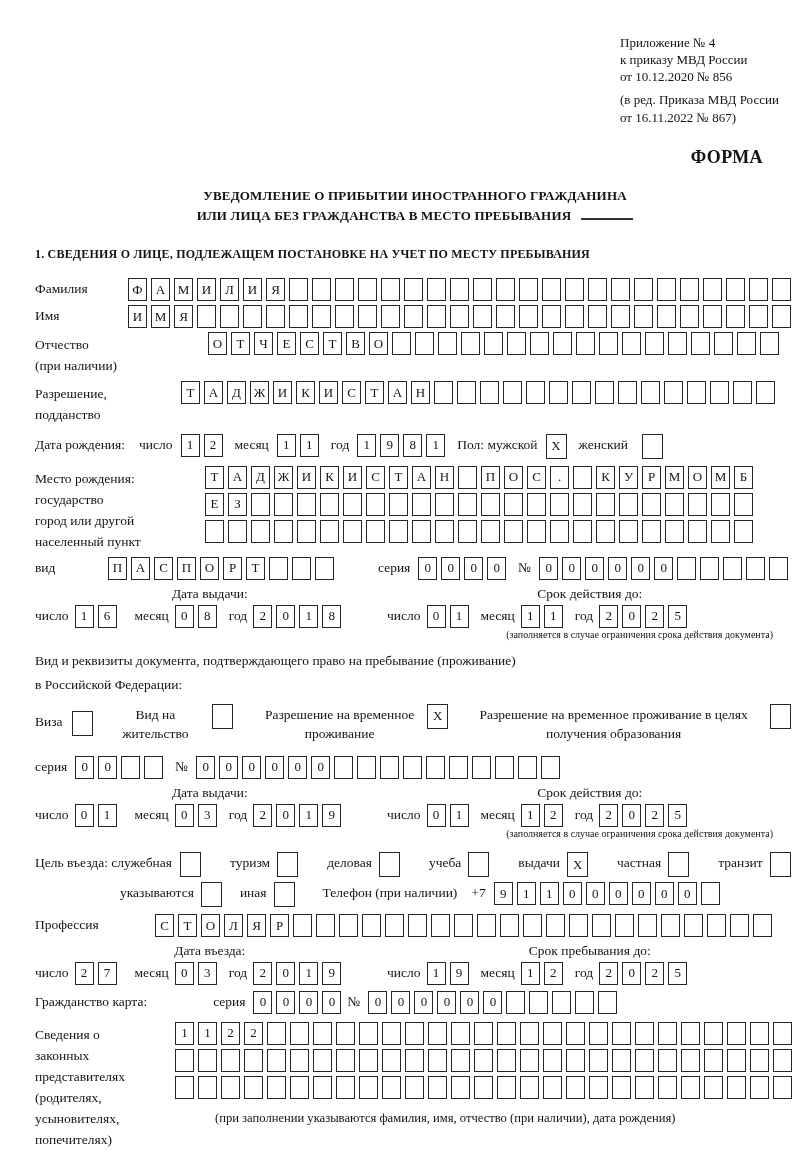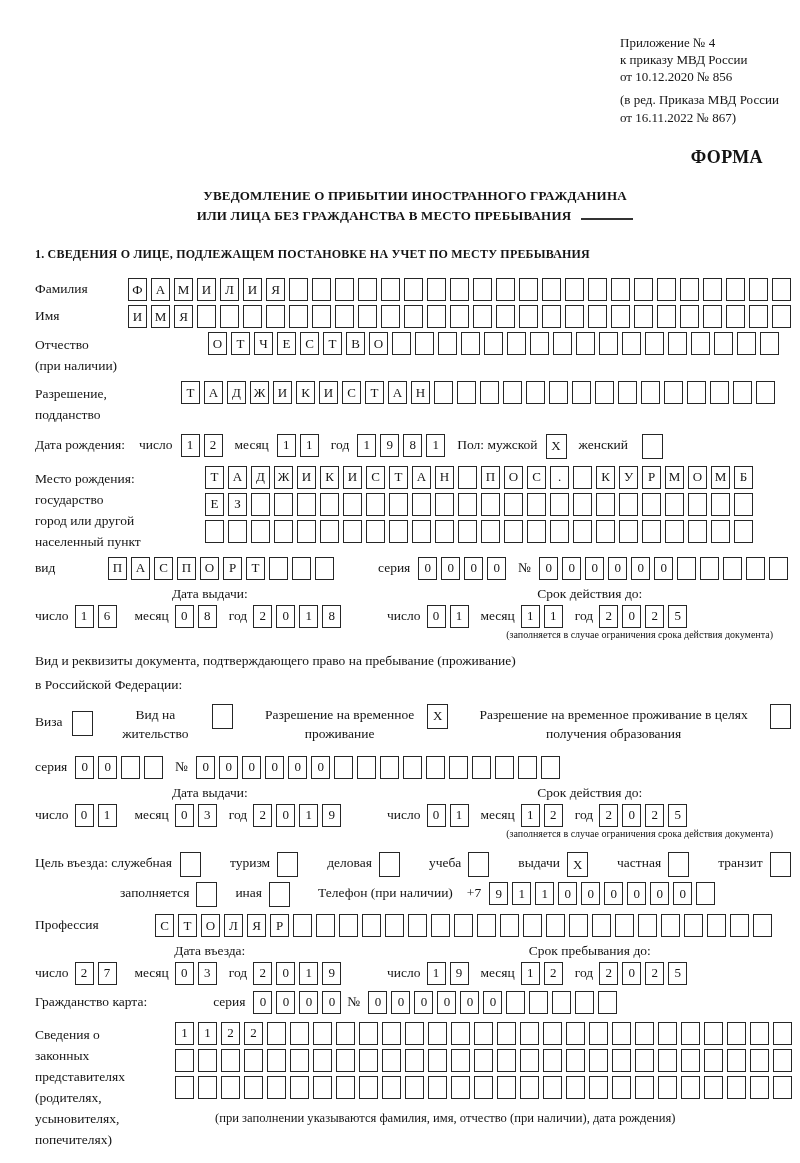--- a/index.html
+++ b/index.html
@@ -560,21 +560,21 @@
       <span class="cell ck"></span>
     </span>
     <span class="pair">
       <span class="inline-lbl">транзит</span>
       <span class="cell ck"></span>
     </span>
   </div>
 
   <div class="purpose2-row">
     <span class="pair">
-      <span class="inline-lbl">заполняется</span>
+      <span class="inline-lbl">указываются</span>
       <span class="cell ck"></span>
     </span>
     <span class="pair gap14">
       <span class="inline-lbl">иная</span>
       <span class="cell ck"></span>
     </span>
     <span class="inline-lbl gap24">Телефон (при наличии)</span>
     <span class="inline-lbl gap14">+7</span>
     <span class="cells gap8">
         <span class="cell">9</span>

